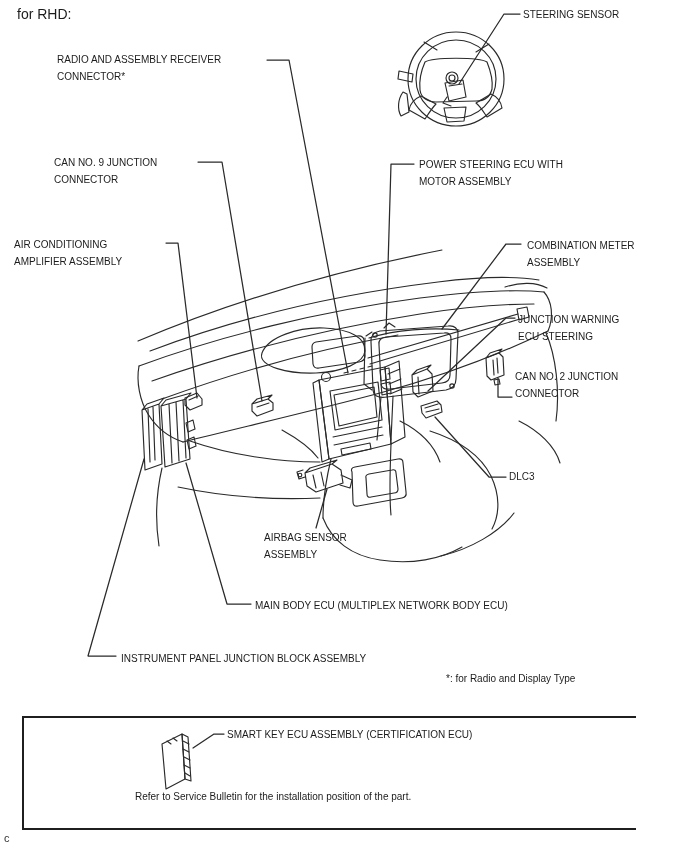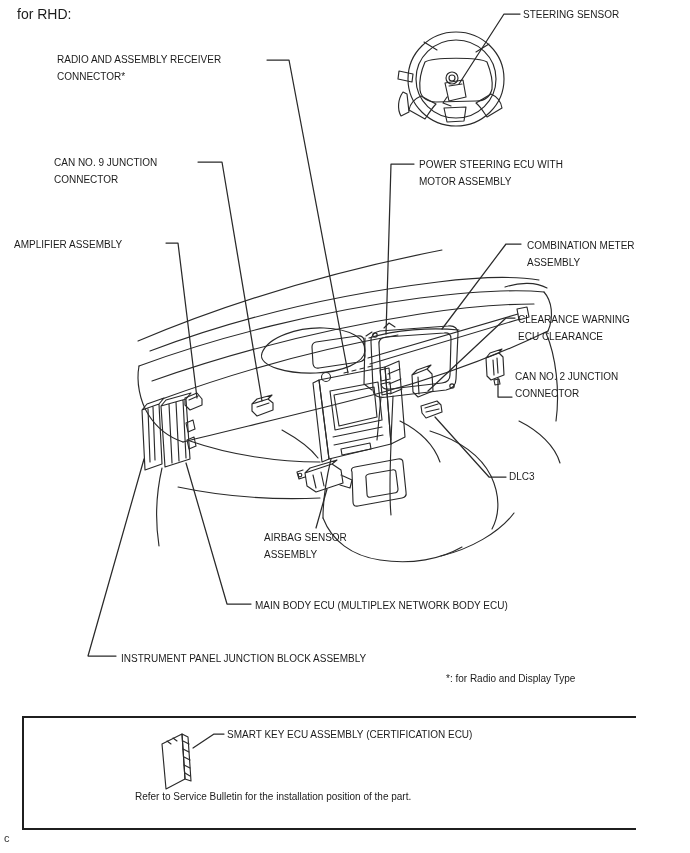--- a/index.html
+++ b/index.html
@@ -152,31 +152,32 @@
     <span class="ln">CAN NO. 9 JUNCTION</span>
     <span class="ln">CONNECTOR</span>
   </div>
 
   <div class="t" style="left:419px;top:156px">
     <span class="ln">POWER STEERING ECU WITH</span>
     <span class="ln">MOTOR ASSEMBLY</span>
   </div>
 
   <div class="t" style="left:14px;top:236px">
+    <span class="ln">AIR CONDITIONING</span>
     <span class="ln">AMPLIFIER ASSEMBLY</span>
   </div>
 
   <div class="t" style="left:527px;top:237px">
     <span class="ln">COMBINATION METER</span>
     <span class="ln">ASSEMBLY</span>
   </div>
 
   <div class="t" style="left:518px;top:311px">
-    <span class="ln">CLEARANCE WARNING</span>
-    <span class="ln">ECU CLEARANCE</span>
+    <span class="ln">JUNCTION WARNING</span>
+    <span class="ln">ECU STEERING</span>
   </div>
 
   <div class="t" style="left:515px;top:368px">
     <span class="ln">CAN NO. 2 JUNCTION</span>
     <span class="ln">CONNECTOR</span>
   </div>
 
   <div class="t" style="left:509px;top:468px">
     <span class="ln">DLC3</span>
   </div>

